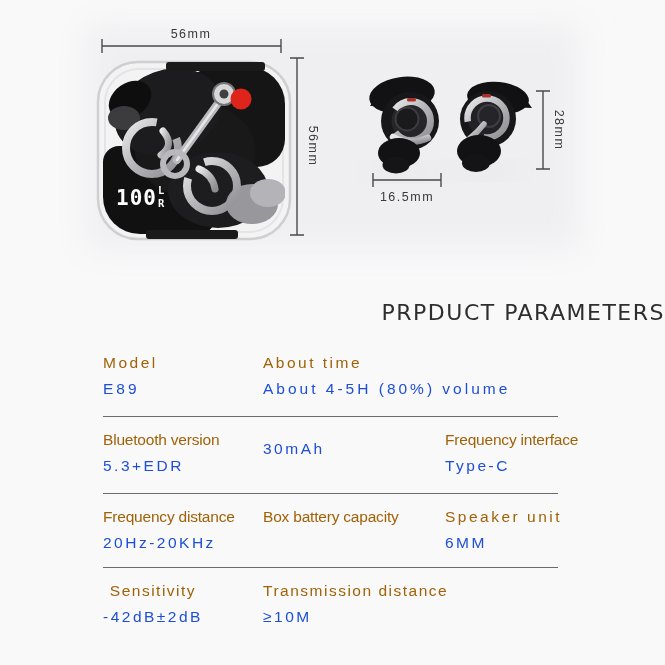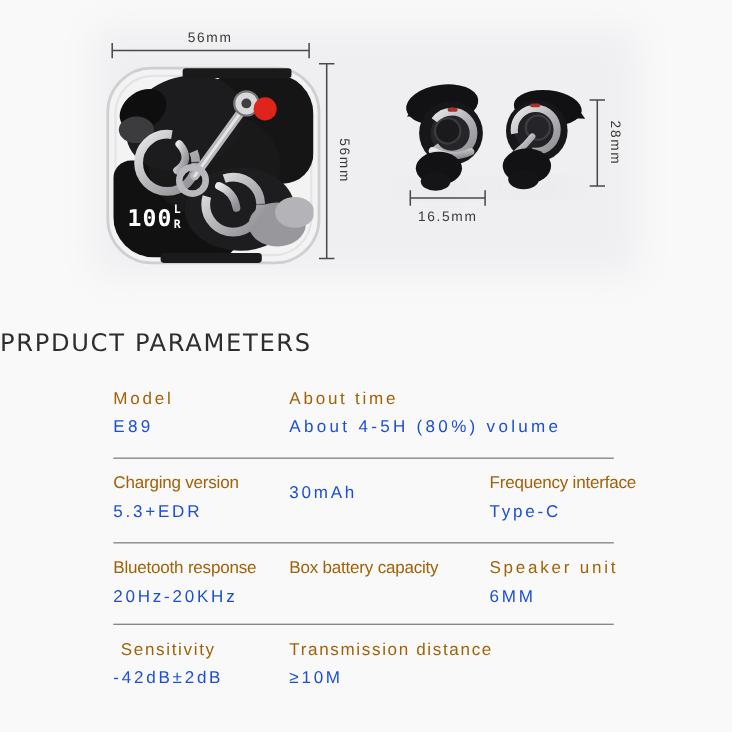--- a/index.html
+++ b/index.html
@@ -8,21 +8,21 @@
     background:#f9f9fa;
     font-family:"Liberation Sans", sans-serif;
     position:relative;
     overflow:hidden;
   }
   .stage{position:absolute;inset:0;width:665px;height:665px;}
   .hero{position:absolute;top:0;left:0;}
 
   .title{
     position:absolute;top:300px;left:0;width:665px;
-    text-align:left;
+    text-align:right;
     font-family:"DejaVu Sans", sans-serif;
     font-size:22px;font-weight:normal;
     letter-spacing:1.5px;color:#2e2e2e;
   }
 
   .specs{
     position:absolute;top:340px;left:103px;width:455px;
   }
   .specs-row{position:relative;border-bottom:1px solid #6b6b6b;}
   .specs-row.last{border-bottom:none;}
@@ -162,35 +162,35 @@
         <div class="val ls3">E89</div>
       </div>
       <div class="cell c2">
         <div class="lab ls25">About time</div>
         <div class="val ls3">About 4-5H (80%) volume</div>
       </div>
     </div>
 
     <div class="specs-row r2">
       <div class="cell c1">
-        <div class="lab ls0">Charging version</div>
+        <div class="lab ls0">Bluetooth version</div>
         <div class="val ls25">5.3+EDR</div>
       </div>
       <div class="cell c2">
         <div class="val ls25">30mAh</div>
       </div>
       <div class="cell c3">
         <div class="lab ls0">Frequency interface</div>
         <div class="val ls25">Type-C</div>
       </div>
     </div>
 
     <div class="specs-row r3">
       <div class="cell c1">
-        <div class="lab ls0">Bluetooth response</div>
+        <div class="lab ls0">Frequency distance</div>
         <div class="val ls25">20Hz-20KHz</div>
       </div>
       <div class="cell c2">
         <div class="lab ls0">Box battery capacity</div>
       </div>
       <div class="cell c3">
         <div class="lab ls25">Speaker unit</div>
         <div class="val ls25">6MM</div>
       </div>
     </div>

